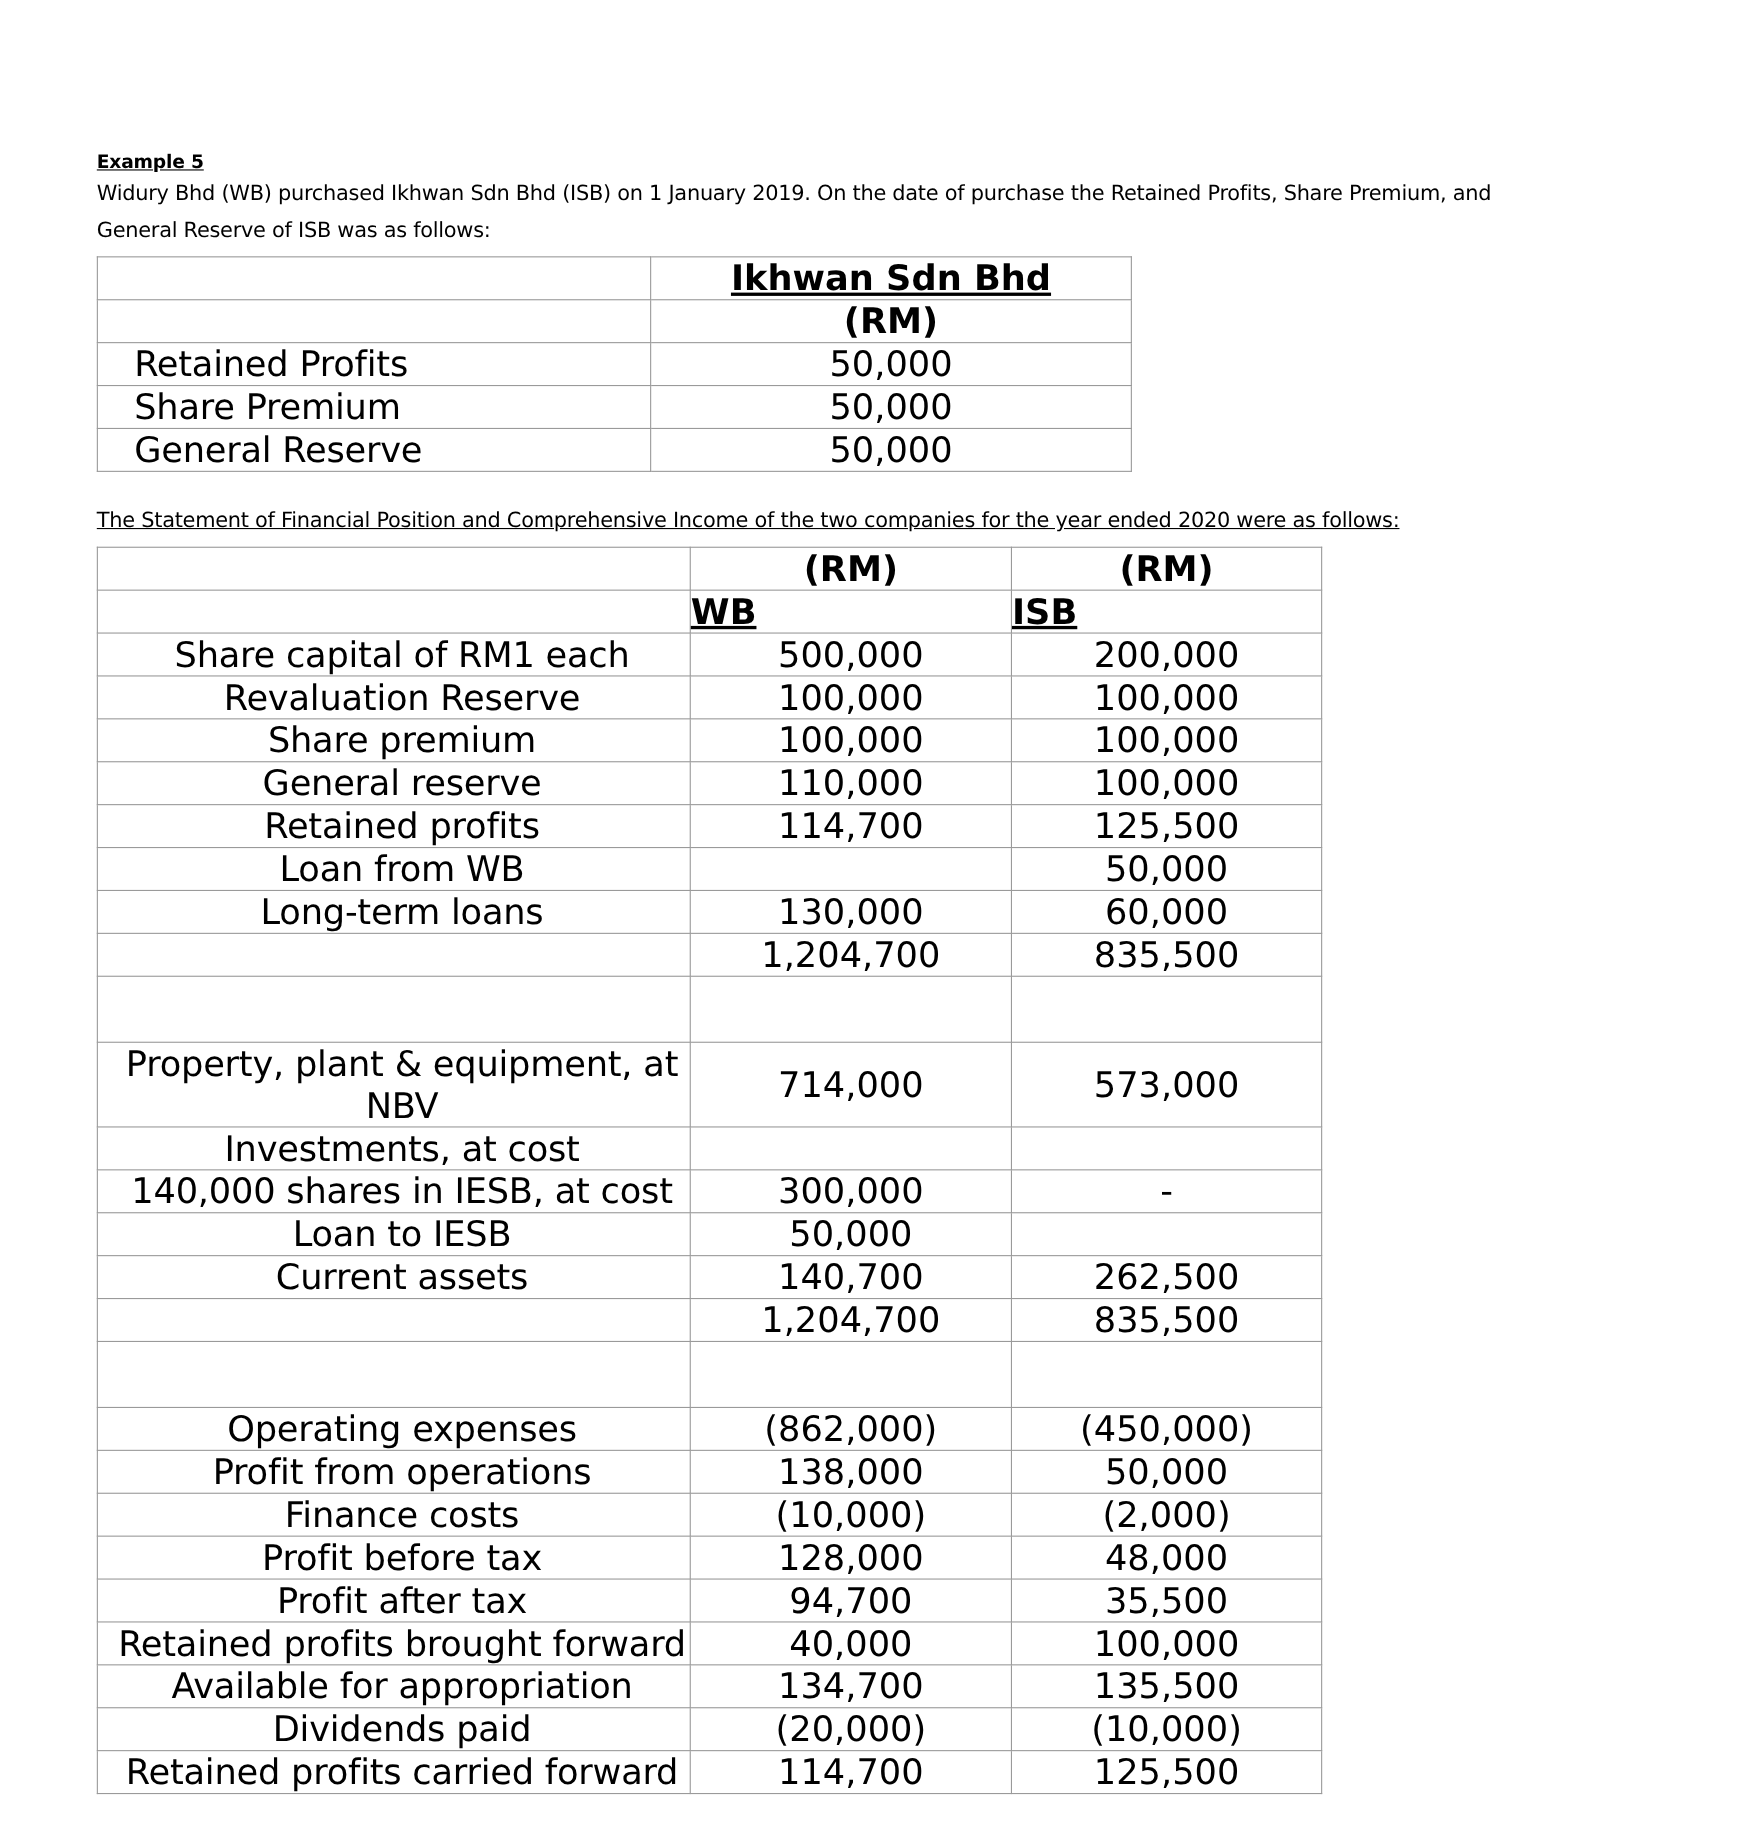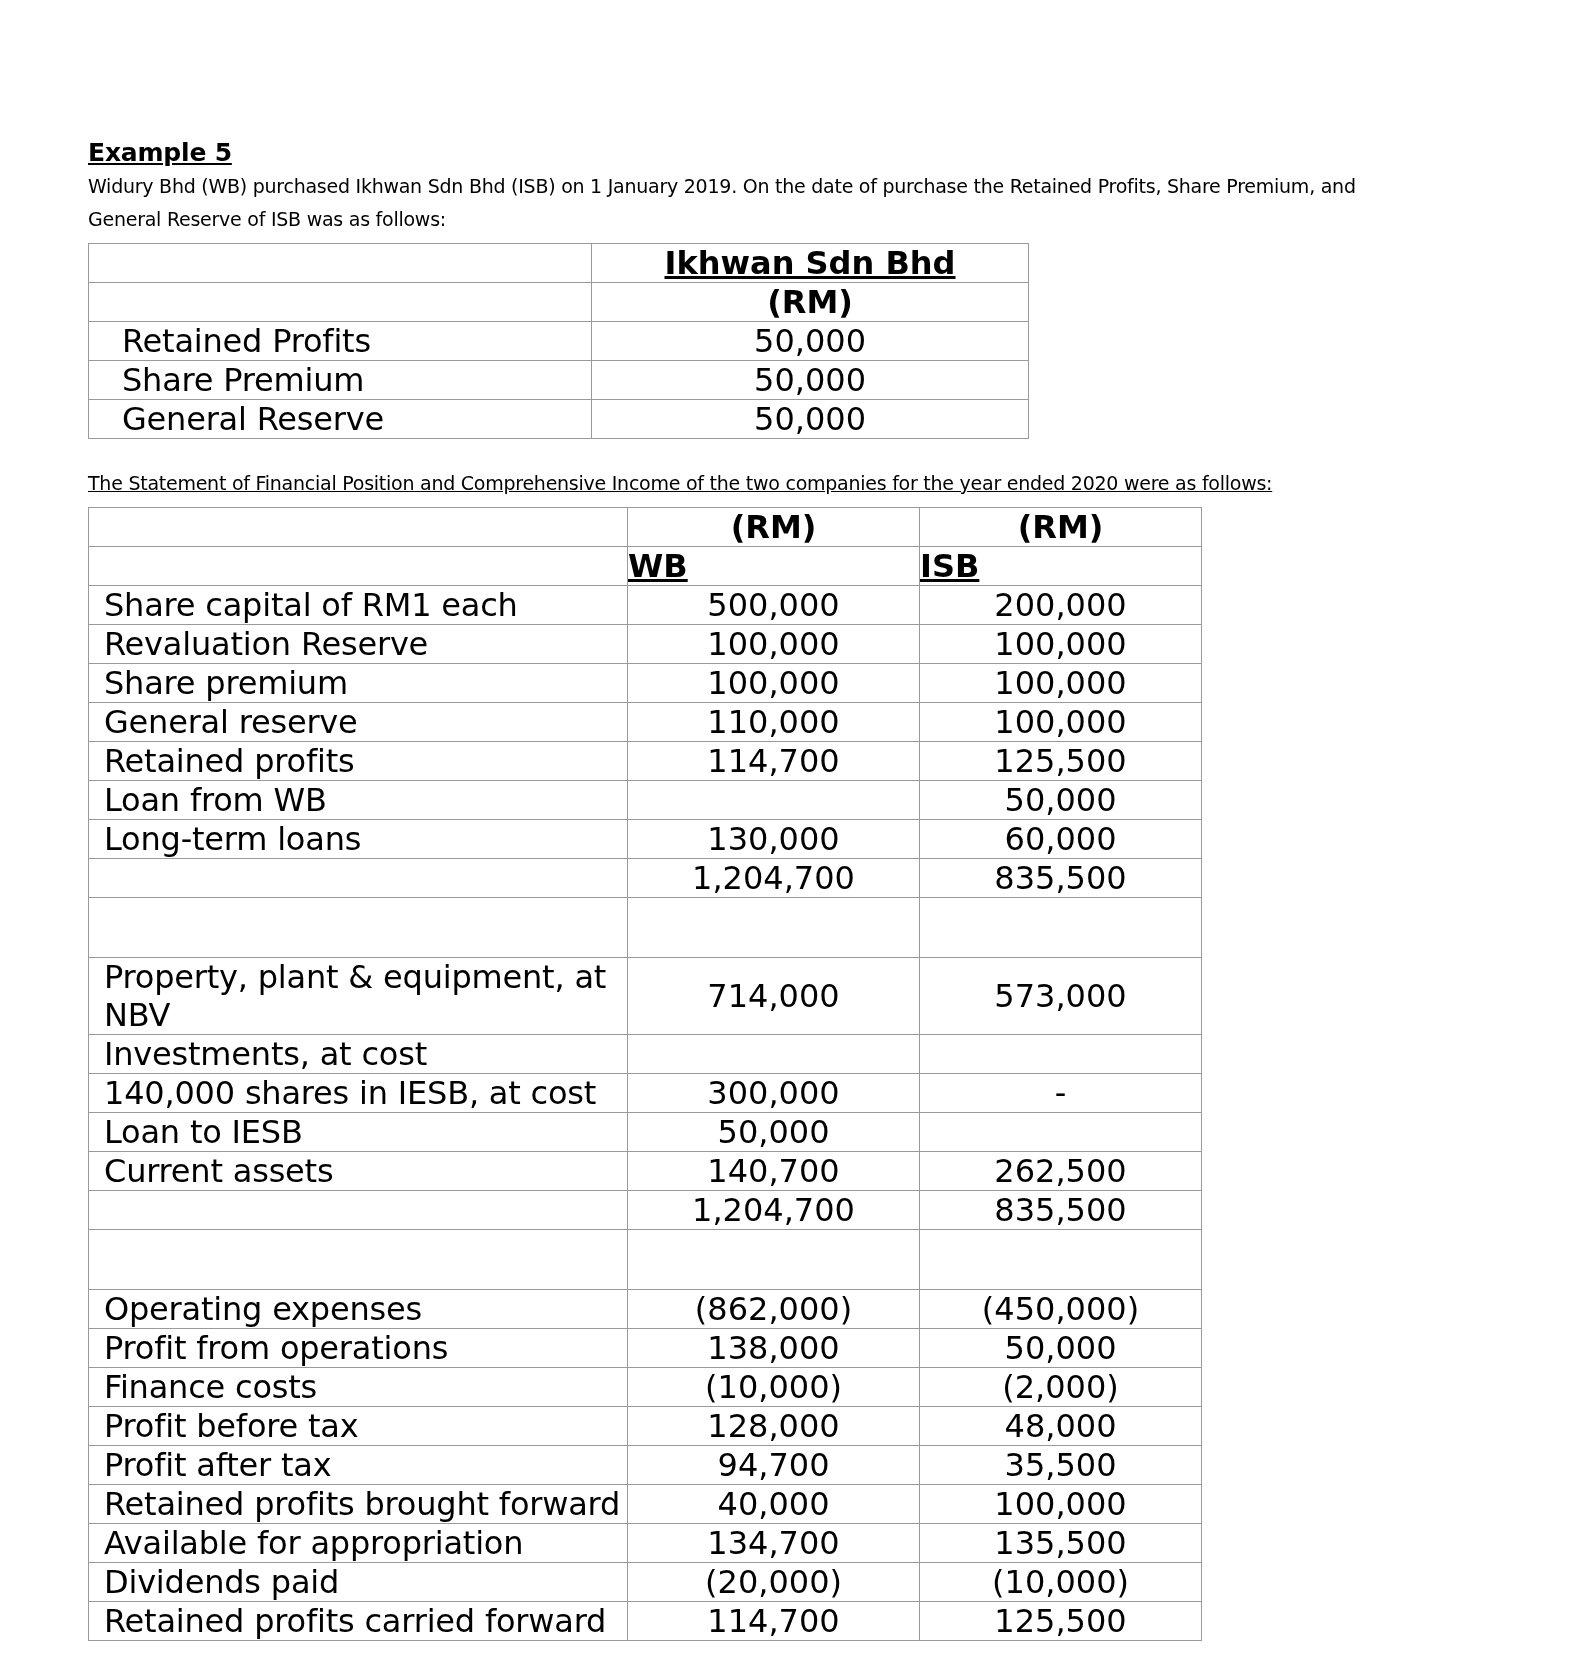--- a/index.html
+++ b/index.html
@@ -15,21 +15,21 @@
     overflow: hidden;
   }
   .page {
     position: relative;
     width: 1592px;
     height: 1660px;
     box-sizing: border-box;
     padding: 138px 0 0 88px;
   }
   .heading {
-    font-size: 25px;
+    font-size: 17px;
     font-weight: bold;
     text-decoration: underline;
     letter-spacing: -0.2px;
     line-height: 1.2;
     margin: 0 0 2px 0;
   }
   .para {
     font-size: 19px;
     line-height: 33px;
     letter-spacing: -0.25px;
@@ -77,21 +77,21 @@
   }
   #table-initial-reserves tr.tall td { height: 35px; }
 
   
   #table-financials { width: 1113px; }
   #table-financials col.c-label { width: 539px; }
   #table-financials col.c-wb { width: 292px; }
   #table-financials col.c-isb { width: 282px; }
   #table-financials td.lbl {
     padding-left: 15px;
-    text-align: left;
+    text-align: center;
     letter-spacing: -0.2px;
   }
   #table-financials td.num {
     text-align: center;
   }
   #table-financials td.hdr-bold {
     text-align: center;
     font-weight: bold;
   }
   #table-financials td.hdr-ul {

